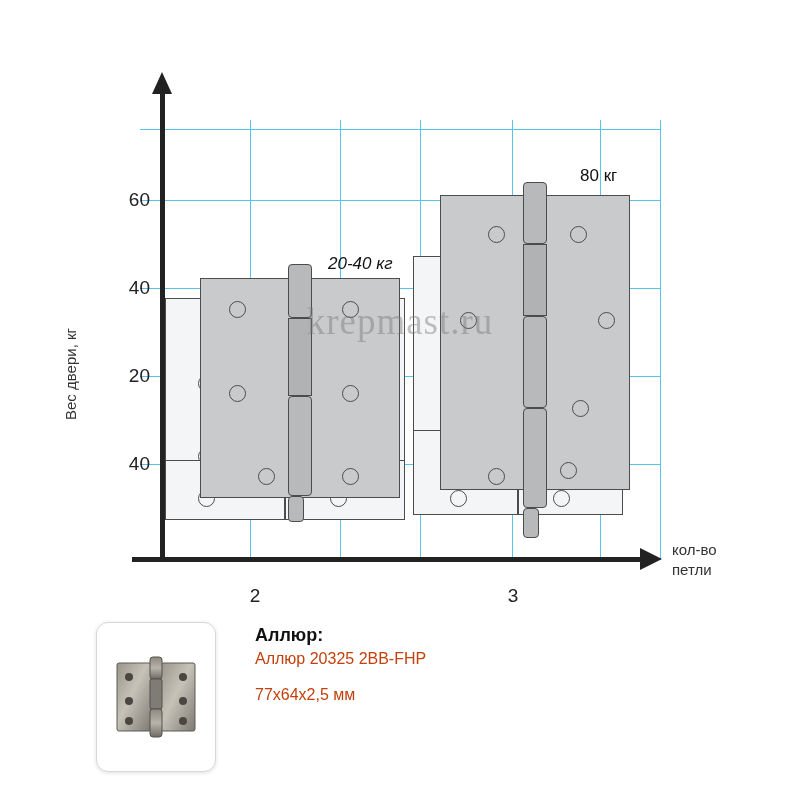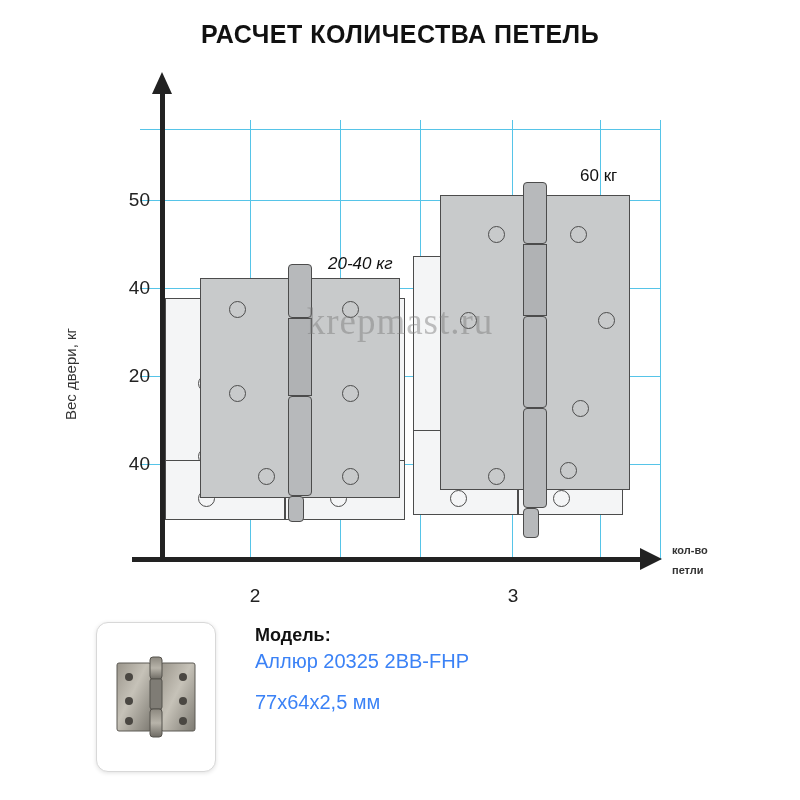--- a/index.html
+++ b/index.html
@@ -108,24 +108,23 @@
     font-size: 15px;
     color: #333;
     transform: rotate(-90deg);
     transform-origin: left top;
     white-space: nowrap;
   }
   .x-axis-title {
     position: absolute;
     left: 672px;
     top: 470px;
-    font-size: 11px;
+    font-size: 15px;
     color: #333;
     line-height: 20px;
-    font-weight: bold;
   }
   .series-label {
     position: absolute;
     font-size: 17px;
     color: #111;
     font-weight: normal;
     white-space: nowrap;
   }
   
   .hinge {
@@ -202,31 +201,30 @@
     top: 625px;
     width: 420px;
   }
   .info-label {
     font-size: 18px;
     font-weight: bold;
     color: #111;
     margin-bottom: 4px;
   }
   .info-value {
-    font-size: 20px;
-    color: #3b82f6;
+    font-size: 16px;
+    color: #c2410c;
     margin-bottom: 18px;
   }
 </style>
 </head>
 <body>
 
 <div class="page">
 
-  <div class="title">РАСЧЕТ КОЛИЧЕСТВА ПЕТЕЛЬ</div>
 
   <div class="chart">
 
     <div class="grid-line grid-h" style="left:140px; top:130px; width:520px;"></div>
     <div class="grid-line grid-h" style="left:140px; top:59px; width:520px;"></div>
     <div class="grid-line grid-h" style="left:140px; top:218px; width:520px;"></div>
     <div class="grid-line grid-h" style="left:140px; top:306px; width:520px;"></div>
     <div class="grid-line grid-h" style="left:140px; top:394px; width:520px;"></div>
 
     <div class="grid-line grid-v" style="left:250px; top:50px; height:440px;"></div>
@@ -235,21 +233,21 @@
     <div class="grid-line grid-v" style="left:512px; top:50px; height:440px;"></div>
     <div class="grid-line grid-v" style="left:600px; top:50px; height:440px;"></div>
     <div class="grid-line grid-v" style="left:660px; top:50px; height:440px;"></div>
 
     <div class="axis-y"></div>
     <div class="arrow-up"></div>
     <div class="axis-x"></div>
     <div class="arrow-right"></div>
 
     <div class="y-ticks">
-      <div class="y-tick-label" style="top:119px;">50</div>
+      <div class="y-tick-label" style="top:119px;">60</div>
       <div class="y-tick-label" style="top:207px;">40</div>
       <div class="y-tick-label" style="top:295px;">20</div>
       <div class="y-tick-label" style="top:383px;">40</div>
     </div>
 
     <div class="y-axis-title" style="left:62px; top:350px;">Вес двери, кг</div>
 
     <div class="x-axis-title">
       <div>кол-во</div>
       <div>петли</div>
@@ -311,21 +309,21 @@
 
       <div class="hole" style="left:488px; top:156px;"></div>
       <div class="hole" style="left:570px; top:156px;"></div>
       <div class="hole" style="left:460px; top:242px;"></div>
       <div class="hole" style="left:598px; top:242px;"></div>
       <div class="hole" style="left:572px; top:330px;"></div>
       <div class="hole" style="left:488px; top:398px;"></div>
       <div class="hole" style="left:560px; top:392px;"></div>
     </div>
 
-    <div class="series-label" style="left:580px; top:96px;">60 кг</div>
+    <div class="series-label" style="left:580px; top:96px;">80 кг</div>
 
   </div>
 
   <div class="watermark">krepmast.ru</div>
 
   <div class="photo-box">
     <div class="photo-inner">
       <svg width="98" height="104" viewBox="0 0 98 104" xmlns="http://www.w3.org/2000/svg">
         <defs>
           <linearGradient id="mg" x1="0" y1="0" x2="1" y2="1">
@@ -348,18 +346,18 @@
         <circle cx="22" cy="56" r="4" fill="#4a4742"></circle>
         <circle cx="22" cy="76" r="4" fill="#4a4742"></circle>
         <circle cx="76" cy="32" r="4" fill="#4a4742"></circle>
         <circle cx="76" cy="56" r="4" fill="#4a4742"></circle>
         <circle cx="76" cy="76" r="4" fill="#4a4742"></circle>
       </svg>
     </div>
   </div>
 
   <div class="info">
-    <div class="info-label">Модель:</div>
+    <div class="info-label">Аллюр:</div>
     <div class="info-value">Аллюр 20325 2BB-FHP</div>
     <div class="info-value">77х64х2,5 мм</div>
   </div>
 
 </div>
 
 </body></html>

